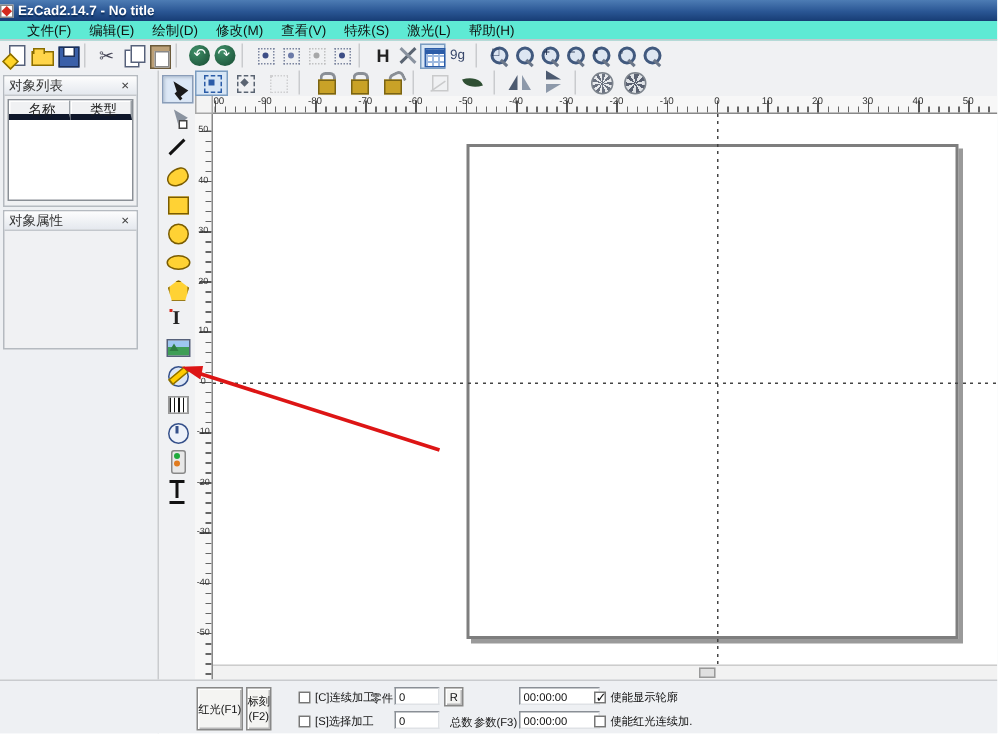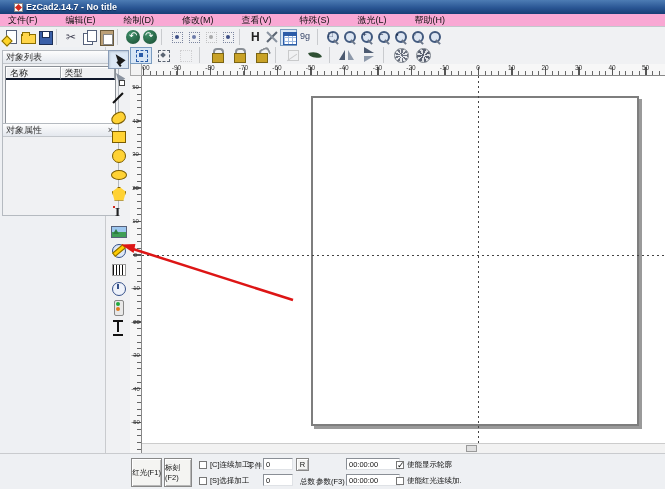--- a/index.html
+++ b/index.html
@@ -1,27 +1,27 @@
 <!DOCTYPE html>
 <html><head>
 <meta charset="utf-8">
 <style>
   * { margin:0; padding:0; box-sizing:border-box; }
   html,body { width:665px; height:489px; font-family:"Liberation Sans", sans-serif; }
   #app { position:relative; width:665px; height:489px; background:#f0f1f3; overflow:hidden; font-size:9px; color:#222; }
 
   
   .titlebar { position:absolute; left:0; top:0; width:665px; height:14px;
-    background:linear-gradient(#4d7cb4,#2a5694 55%,#173d75); display:flex; align-items:center; padding-left:14px; }
+    background:linear-gradient(#4d7cb4,#2a5694 55%,#173d75); display:flex; align-items:center; padding-left:0; }
   .titleicon { width:9px; height:9px; background:#fff; border:1px solid #888; position:relative; margin-right:3px; }
   .titleicon::before { content:""; position:absolute; left:1px; top:1px; width:5px; height:5px; background:#d42a1e; transform:rotate(45deg); }
   .titletext { color:#fff; font-size:9px; font-weight:bold; text-shadow:0 1px 1px #0a2a55; }
 
   
-  .menubar { position:absolute; left:0; top:14px; width:665px; height:13px; background:#f9a8d4; border-bottom:1px solid #c3c7cc; display:flex; align-items:center; padding-left:2px;gap:16px; }
+  .menubar { position:absolute; left:0; top:14px; width:665px; height:13px; background:#5eead4; border-bottom:1px solid #c3c7cc; display:flex; align-items:center; padding-left:12px; }
   .mi { padding:0 6px; font-size:9px; color:#111; }
 
   
   .toolbar1 { position:absolute; left:2px; top:27px; height:20px; display:flex; align-items:center; }
   .toolbar2 { position:absolute; left:130px; top:46px; height:18px; display:flex; align-items:center; }
   .tsep { width:5px; height:16px; border-left:1px solid #c9cbce; margin:0 2px 0 3px; }
   .tbtn { width:17px; height:17px; display:flex; align-items:center; justify-content:center; border:1px solid transparent; position:relative; }
   .toolbar2 .tbtn { width:22px; height:17px; }
   .tbtn.pressed { border:1px solid #7a9cc0; background:#d8e6f5; }
   .tbtn.disabled { filter:grayscale(1) opacity(.45); }
@@ -84,27 +84,27 @@
   .ic-mirror-horizontal::after { right:1px; top:3px; border-right:6px solid transparent; border-left:0; border-bottom:10px solid #8d99aa; }
   .ic-mirror-vertical { transform:rotate(90deg); }
   .ic-mirror-vertical::before { left:0; top:3px; border-left:6px solid transparent; border-bottom:10px solid #4c5a70; }
   .ic-mirror-vertical::after { right:1px; top:3px; border-right:6px solid transparent; border-bottom:10px solid #8d99aa; }
   .ic-hatch-cw::before,.ic-hatch-ccw::before { left:1px; top:1px; width:13px; height:13px; border-radius:50%; border:1px solid #7d848d;
       background:repeating-conic-gradient(#6b7280 0 20deg,#e8eaed 20deg 40deg); }
   .ic-hatch-ccw::before { background:repeating-conic-gradient(#596070 0 25deg,#dfe2e6 25deg 50deg); }
 
   
   .leftcol { position:absolute; left:0; top:47px; width:106px; height:442px; background:#eef0f3; border-right:1px solid #c9cbce; }
-  .panel { position:absolute; left:2px; width:117px; background:#f0f1f3; border:1px solid #b5bac0; }
+  .panel { position:absolute; left:2px; width:90px; background:#f0f1f3; border:1px solid #b5bac0; }
   .phead { height:13px; background:linear-gradient(#fdfdfd,#e4e8ee); border-bottom:1px solid #c3c7cc; display:flex; align-items:center; justify-content:space-between; padding:0 3px; }
   .ptitle { font-size:9px; color:#333; }
   .pclose { font-size:9px; color:#444; width:9px; text-align:center; }
   .objtable { margin:2px; border:1px solid #8a8f96; background:#fff; height:68px; }
   .objhead { display:flex; height:13px; }
-  .objhead .hc { flex:1; background:#f0f1f3; border-right:1px solid #9aa0a6; border-bottom:2px solid #0f172a; box-shadow:inset 1px 1px 0 #fff; padding-left:4px; font-size:9px; line-height:13px; }
+  .objhead .hc { flex:1; background:#f0f1f3; border-right:1px solid #9aa0a6; border-bottom:4px solid #0f172a; box-shadow:inset 1px 1px 0 #fff; padding-left:4px; font-size:9px; line-height:13px;text-align:center; }
   .props { padding:3px 4px; position:relative; height:76px; }
   .pcols { display:flex; font-size:9px; margin-left:10px; }
   .pcols span:first-child { width:38px; }
   .axisrow { display:flex; align-items:center; margin-top:2px; }
   .axislabel { width:9px; font-style:italic; font-size:9px; }
   .pin { width:36px; height:10px; background:#fff; border:1px solid; border-color:#8a8f96 #dfe2e6 #dfe2e6 #8a8f96; margin-right:2px; font-size:8px; }
   .sq { position:absolute; right:3px; width:13px; height:13px; background:#f4f4f2; border:1px solid #888; box-shadow:inset 1px 1px 0 #fff; display:flex; align-items:center; justify-content:center; }
   .sq .i { width:12px; height:12px; }
   .ic-lock-small::before { left:3px; top:0; width:5px; height:5px; border:1.5px solid #777; border-bottom:none; border-radius:3px 3px 0 0; }
   .ic-lock-small::after { left:2px; top:4px; width:8px; height:7px; background:#c9a227; border:1px solid #7a6414; }
@@ -360,21 +360,21 @@
         <span class="pclose">×</span>
       </div>
       <div class="objtable">
         <div class="objhead">
             <span class="hc">名称</span>
             <span class="hc">类型</span>
           </div>
       </div>
     </div>
 
-    <div class="panel" style="top:76px; height:93px;">
+    <div class="panel" style="top:93px; height:93px;">
       <div class="phead">
         <span class="ptitle">对象属性</span>
         <span class="pclose">×</span>
       </div>
     </div>
   </div>
 
   <div class="drawbar">
       <div class="dbtn pressed">
         <span class="i ic-select"></span>
@@ -464,21 +464,21 @@
     <div class="workarea"></div>
     <div class="vdash"></div>
     <div class="hdash"></div>
     <div class="scrollstrip">
       <div class="thumb"></div>
     </div>
   </div>
 
   <div class="bottombar">
     <div class="btn3d" style="left:131px; top:4px; width:31px; height:29px;">红光(F1)</div>
-    <div class="btn3d" style="left:164px; top:4px; width:28px; height:29px;">标刻(F2)</div>
+    <div class="btn3d" style="left:164px; top:4px; width:17px; height:29px;text-align:center;">标刻(F2)</div>
 
     <div class="cbrow" style="left:199px; top:6px;">
       <span class="cb"></span>
       <span class="blab" style="position:static">[C]连续加工</span>
     </div>
     <div class="cbrow" style="left:199px; top:22px;justify-content:center;">
       <span class="cb"></span>
       <span class="blab" style="position:static">[S]选择加工</span>
     </div>
 

